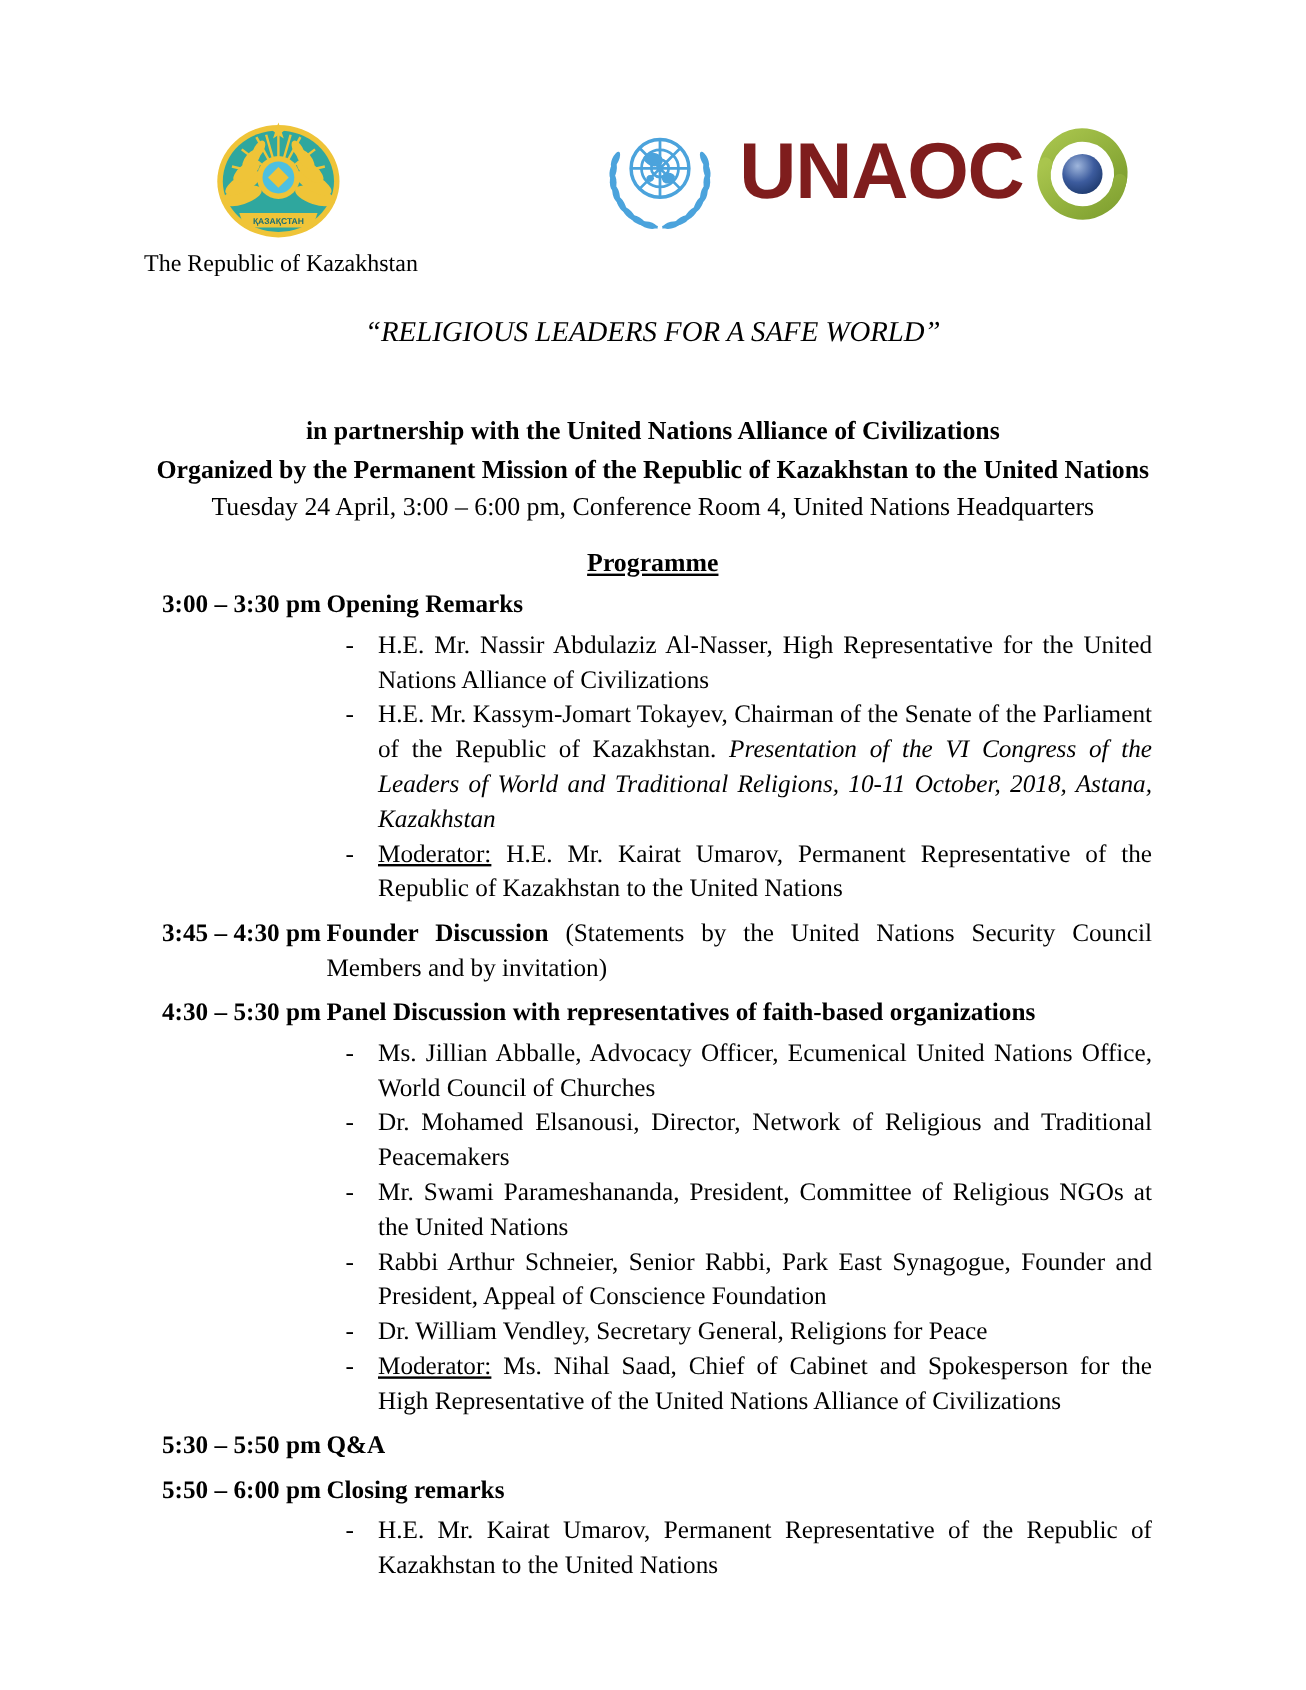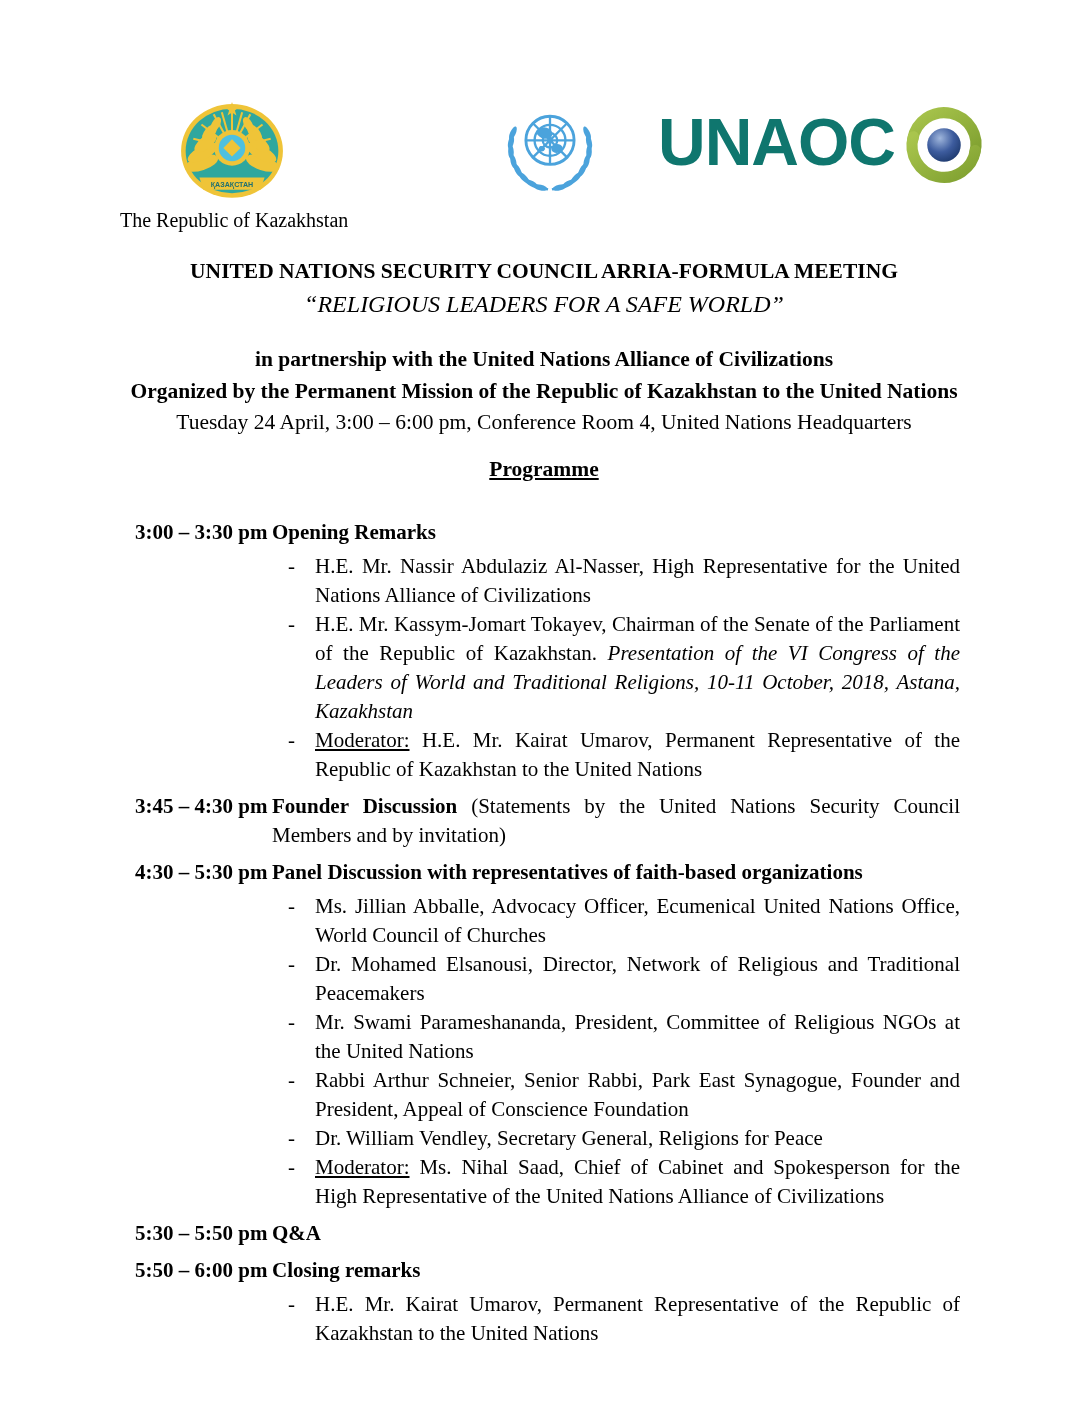--- a/index.html
+++ b/index.html
@@ -17,21 +17,21 @@
   .kz-emblem { width:124px; height:110px; display:block; margin:0 auto; }
   .kz-caption { font-size:20px; margin-top:1px; white-space:nowrap; }
 
   .unaoc-block { position:absolute; left:492px; top:96px; display:flex; align-items:flex-start; }
   .un-emblem { width:116px; height:106px; flex:0 0 auto; }
   .unaoc-right { margin-left:8px; }
   .unaoc-row { display:flex; align-items:center; }
   .unaoc-acronym {
     font-family:"Liberation Sans", sans-serif;
     font-weight:bold; font-size:66px; line-height:70px;
-    color:#0f766e; letter-spacing:-1px;margin-left:42px;
+    color:#7f1d1d; letter-spacing:-1px;
   }
   .unaoc-swirl { width:90px; height:86px; margin-left:4px; margin-top:6px; }
   .unaoc-tagline {
     font-family:"Liberation Sans", sans-serif;
     font-size:19px; color:#58595B; letter-spacing:0.2px;
     margin-top:-9px; white-space:nowrap;
   }
 
   
   .title-block { position:absolute; top:258px; left:0; width:100%; text-align:center; }
@@ -39,21 +39,21 @@
   .meeting-subtitle { font-size:24px; font-style:italic; line-height:27px; margin-top:6px; }
 
   .org-block { position:absolute; top:344px; left:0; width:100%; text-align:center;
                font-size:21.5px; line-height:31.5px; }
   .org-bold { font-weight:bold; }
 
   .programme-heading { position:absolute; top:457px; left:0; width:100%; text-align:center;
                        font-size:21.5px; font-weight:bold; text-decoration:underline; }
 
   
-  .sessions { position:absolute; top:518px; left:135px; width:825px;
+  .sessions { position:absolute; top:489px; left:135px; width:825px;
               font-size:21px; line-height:29px; }
   .session { display:flex; margin-bottom:8px; }
   .session-time { width:137px; flex:0 0 auto; font-weight:bold; }
   .session-content { flex:1 1 auto; text-align:justify; }
   .session-title-line { margin:0; }
   .session-title { font-weight:bold; }
   .items { list-style:none; margin:5px 0 0 0; padding:0; }
   .items li { position:relative; padding-left:43px; }
   .items li::before { content:"-"; position:absolute; left:16px; top:0; }
   .u { text-decoration:underline; }
@@ -145,21 +145,20 @@
           </defs>
           <path d="M13.6 43.6 A37 37 0 1 1 85.7 59.6" stroke="url(#grn)" stroke-width="13" fill="none" stroke-linecap="round"></path>
           <path d="M86.4 56.4 A37 37 0 1 1 14.3 40.4" stroke="url(#grn)" stroke-width="13" fill="none" stroke-linecap="round"></path>
           <circle cx="50" cy="50" r="19.5" fill="url(#sph)"></circle>
         </svg>
       </div>
     </div>
   </div>
 
   <div class="title-block">
-    <div class="meeting-title">UNITED NATIONS SECURITY COUNCIL ARRIA-FORMULA MEETING</div>
     <div class="meeting-subtitle">“RELIGIOUS LEADERS FOR A SAFE WORLD”</div>
   </div>
 
   <div class="org-block">
     <div class="org-bold">in partnership with the United Nations Alliance of Civilizations</div>
     <div class="org-bold">Organized by the Permanent Mission of the Republic of Kazakhstan to the United Nations</div>
     <div>Tuesday 24 April, 3:00 – 6:00 pm, Conference Room 4, United Nations Headquarters</div>
   </div>
 
   <div class="programme-heading">Programme</div>

